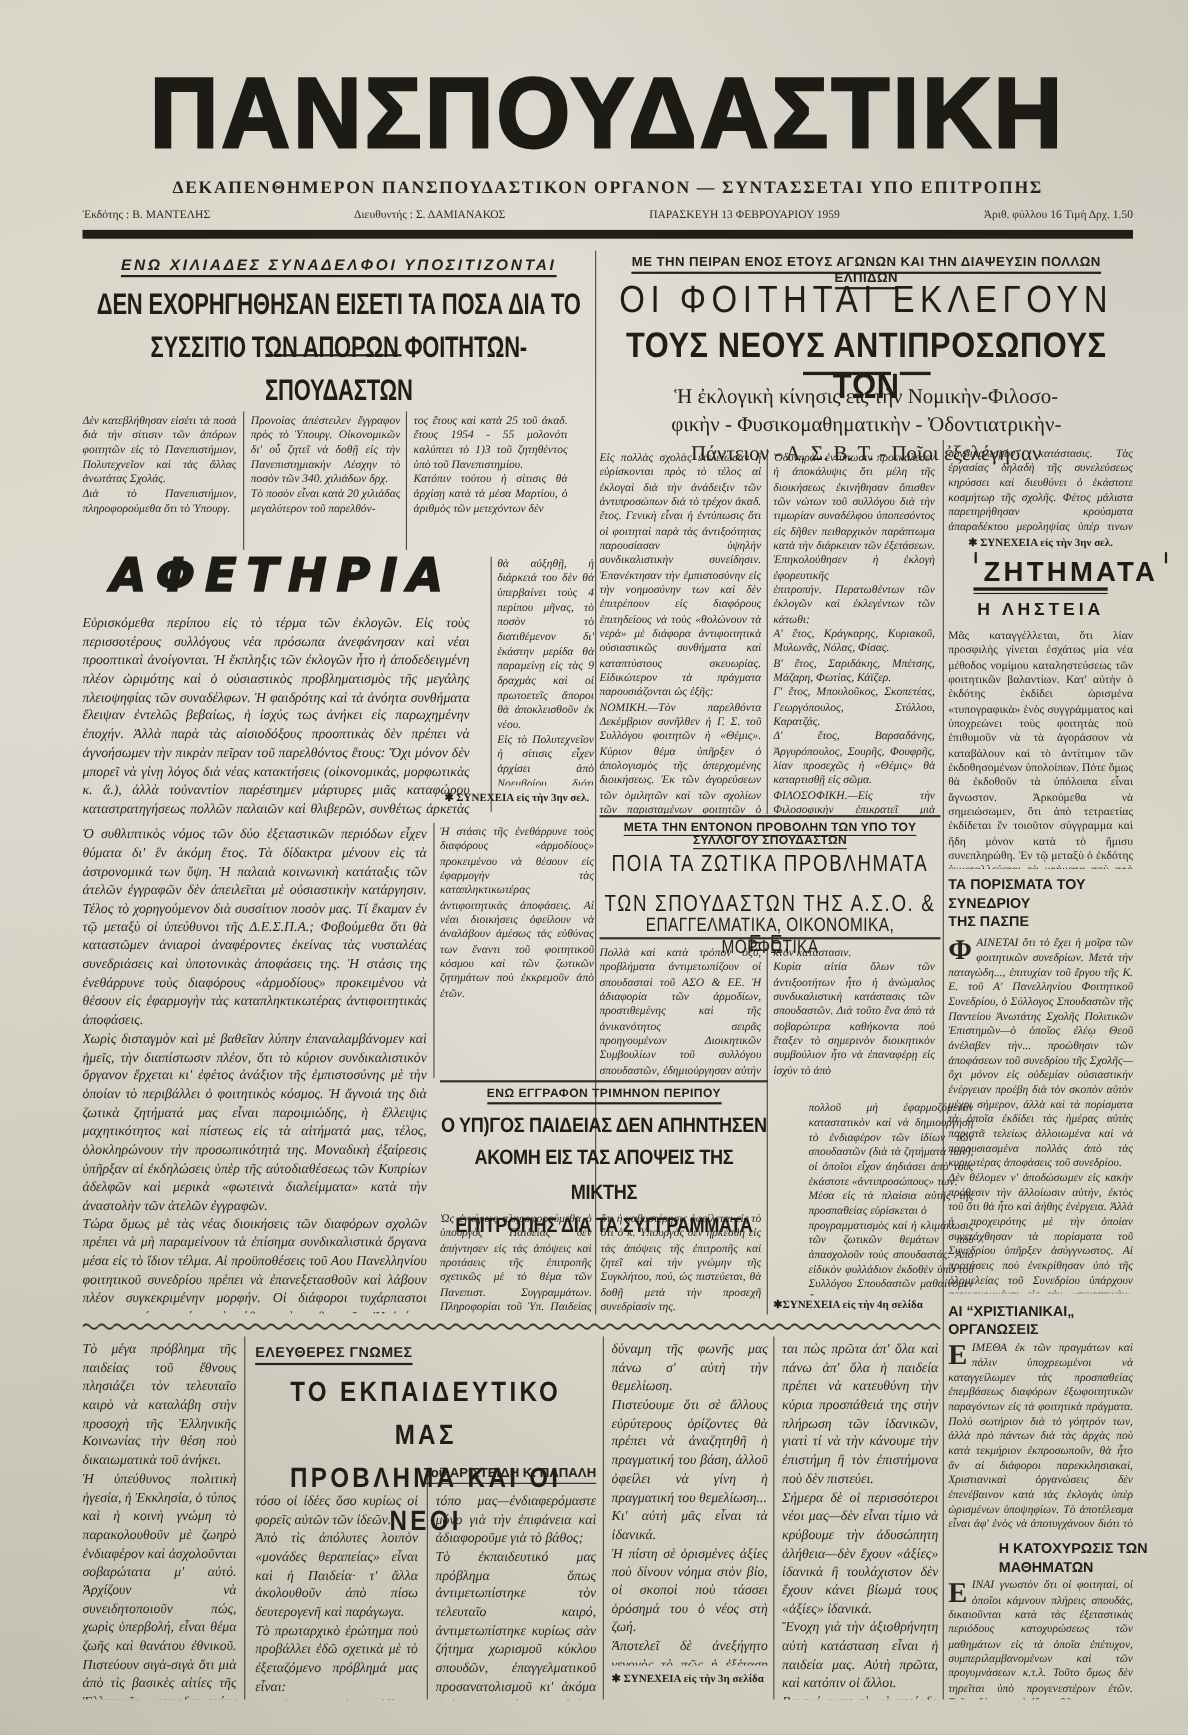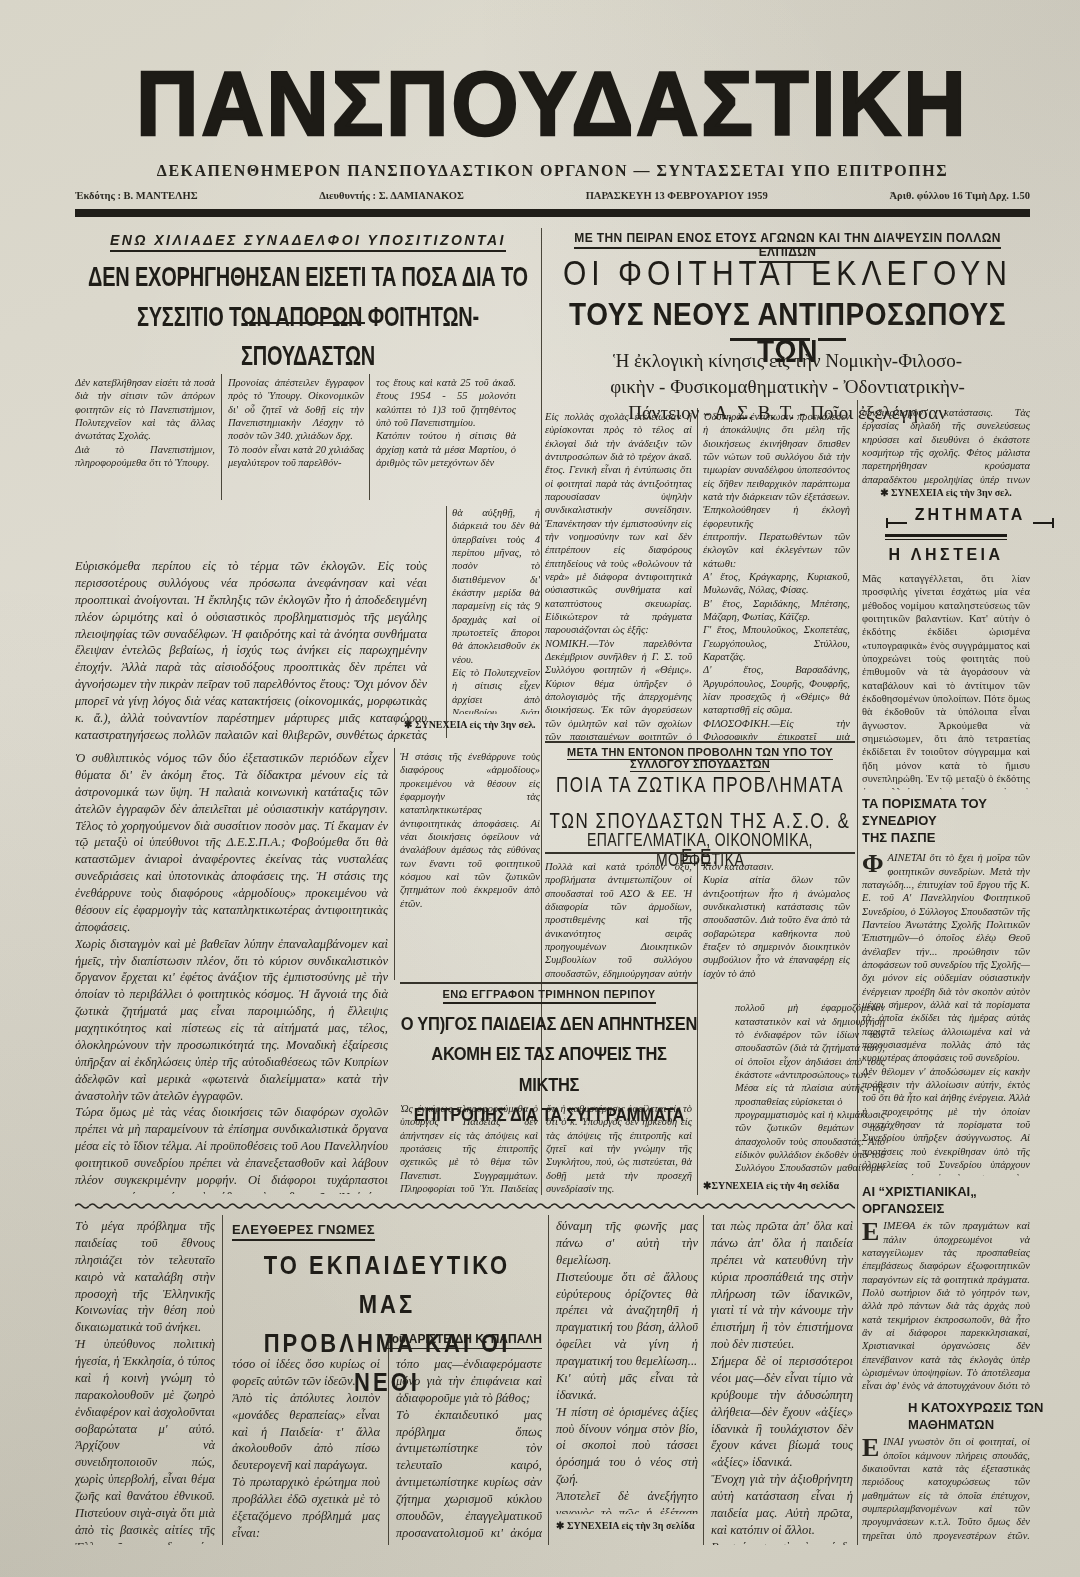--- a/index.html
+++ b/index.html
@@ -15,21 +15,21 @@
   }
   .abs{position:absolute;}
   .ctr{text-align:center;}
   .rv{position:absolute;width:1px;background:#4a463a;}
   .rh{position:absolute;height:1px;background:#35322a;}
   .ink{background:#201e19;}
   
   .mast{font-family:"Liberation Sans",sans-serif;font-weight:700;font-size:86px;line-height:1;
         letter-spacing:3px;-webkit-text-stroke:2.5px #1d1b16;color:#1d1b16;transform:scaleY(1.05);transform-origin:top;}
   .tagline{font-family:"Liberation Serif",serif;font-weight:700;font-size:16px;letter-spacing:1.5px;color:#26241e;}
-  .inforow{display:flex;justify-content:space-between;font-weight:700;font-size:10.5px;color:#2b2922;}
+  .inforow{display:flex;justify-content:space-between;font-weight:400;font-size:10.5px;color:#2b2922;}
   
   .kick{font-family:"Liberation Sans",sans-serif;font-weight:700;font-style:italic;font-size:14px;letter-spacing:2.5px;color:#23211b;}
   .kick span{border-bottom:2px solid #23211b;padding-bottom:2px;}
   .kick2{font-family:"Liberation Sans",sans-serif;font-weight:700;font-size:12px;letter-spacing:.4px;}
   .kick2 span{border-bottom:2px solid #23211b;padding-bottom:2px;}
   .hl-a{font-family:"Liberation Sans",sans-serif;font-weight:700;font-size:20px;line-height:1.45;
         letter-spacing:-.2px;transform:scaleY(1.35);transform-origin:top;white-space:pre-line;color:#1f1d18;}
   .sub-a{font-weight:700;font-size:14.5px;line-height:1.32;color:#23211b;}
   .hl-b1{font-family:"Liberation Sans",sans-serif;font-weight:400;font-size:30px;letter-spacing:5px;transform:scaleY(1.15);transform-origin:top;color:#1f1d18;}
   .hl-b2{font-family:"Liberation Sans",sans-serif;font-weight:700;font-size:28px;letter-spacing:.5px;transform:scaleY(1.15);transform-origin:top;color:#1f1d18;}
@@ -46,22 +46,22 @@
   .afet{font-family:"DejaVu Sans",sans-serif;font-weight:700;font-style:italic;font-size:42px;letter-spacing:9px;
         -webkit-text-stroke:1.5px #1d1b16;color:#1d1b16;}
   
   .bt{font-style:italic;font-size:10.5px;line-height:1.27;text-align:justify;white-space:pre-line;overflow:hidden;color:#26241d;}
   .bt-up{font-style:normal;}
   .bt-lg{font-size:12.5px;line-height:1.35;}
   .marker{font-weight:700;font-size:10px;white-space:nowrap;color:#1f1d18;}
   .dcap{float:left;font-weight:700;font-size:26px;line-height:.85;margin:2px 4px 0 0;font-style:normal;}
   
   .sbhead{font-family:Liberation Sans, sans-serif;font-weight:700;font-size:13px;line-height:1.3;color:#1f1d18;white-space:pre-line;}
-  .zit-title{display:flex;align-items:flex-end;gap:8px;font-family:"Liberation Sans",sans-serif;font-weight:700;
-             font-size:16px;letter-spacing:3px;color:#1d1b16;padding-left:24px;}
+  .zit-title{display:flex;align-items:flex-start;gap:8px;font-family:"Liberation Sans",sans-serif;font-weight:700;
+             font-size:25px;letter-spacing:3px;color:#1d1b16;padding-left:24px;}
   .zit-title .seg{flex:1;height:2px;background:#1d1b16;position:relative;}
   .zit-title .seg::before{content:"";position:absolute;width:2px;height:10px;background:#1d1b16;top:-4px;}
   .zit-title .seg.l::before{left:0;}
   .zit-title .seg.r::before{right:0;}
   .dbl{height:2px;border-top:3px solid #1d1b16;border-bottom:1px solid #1d1b16;}
   .lis{font-family:"Liberation Sans",sans-serif;font-weight:700;font-size:16px;letter-spacing:3.5px;color:#1d1b16;}
   .banner{font-family:"Liberation Sans",sans-serif;font-weight:700;font-size:11px;letter-spacing:.2px;}
   .banner span{border-bottom:1.5px solid #23211b;padding-bottom:1px;}
   
   .wavy{position:absolute;height:8px;}
@@ -105,20 +105,21 @@
 Διὰ τὸ Πανεπιστήμιον, πληροφορούμεθα ὅτι τὸ Ὑπουργ.</div>
   <div class="abs bt" style="left:228px;top:376px;width:136px;height:124px;">Προνοίας ἀπέστειλεν ἔγγραφον πρὸς τὸ Ὑπουργ. Οἰκονομικῶν δι' οὗ ζητεῖ νὰ δοθῇ εἰς τὴν Πανεπιστημιακὴν Λέσχην τὸ ποσὸν τῶν 340. χιλιάδων δρχ.
 Τὸ ποσὸν εἶναι κατὰ 20 χιλιάδας μεγαλύτερον τοῦ παρελθόν-</div>
   <div class="abs bt" style="left:376px;top:376px;width:140px;height:124px;">τος ἔτους καὶ κατὰ 25 τοῦ ἀκαδ. ἔτους 1954 - 55 μολονότι καλύπτει τὸ 1)3 τοῦ ζητηθέντος ὑπὸ τοῦ Πανεπιστημίου.
 Κατόπιν τούτου ἡ σίτισις θὰ ἀρχίσῃ κατὰ τὰ μέσα Μαρτίου, ὁ ἀριθμὸς τῶν μετεχόντων δὲν</div>
   <div class="abs bt" style="left:452px;top:506px;width:88px;height:208px;">θὰ αὐξηθῇ, ἡ διάρκειά του δὲν θὰ ὑπερβαίνει τοὺς 4 περίπου μῆνας, τὸ ποσὸν τὸ διατιθέμενον δι' ἑκάστην μερίδα θὰ παραμείνῃ εἰς τὰς 9 δραχμὰς καὶ οἱ πρωτοετεῖς ἄποροι θὰ ἀποκλεισθοῦν ἐκ νέου.
 Εἰς τὸ Πολυτεχνεῖον ἡ σίτισις εἶχεν ἀρχίσει ἀπὸ Νοεμβρίου, διότι ὑπῆρχον περισεύματα ἀπὸ πρόσθετον ἐπιχορήγησιν πρὸς τοῦτο ἐπὶ Ὑπηρεσιακῆς Κυβερνήσεως. Ἀκόμη δὲν ὑπάρχει ἔνδειξις ὅτι θὰ δοθῇ τὸ ποσὸν διὰ τοὺς ἀπόρους εἰς τὸ ἄμεσον μέλλον.
 Ὡς γνωστὸν ἡ βοήθεια πρὸς τὸ Πολυτεχνεῖον ἀνέρχεται εἰς 50 χιλιάδας δραχμάς. Σιτίζονται</div>
   <div class="abs marker" style="left:404px;top:719px;">✱ ΣΥΝΕΧΕΙΑ εἰς τὴν 3ην σελ.</div>
 
+  <div class="abs ctr afet" style="left:78px;top:498px;width:356px;">ΑΦΕΤΗΡΙΑ</div>
   <div class="abs bt bt-lg" style="left:75px;top:558px;width:352px;height:186px;">Εὑρισκόμεθα περίπου εἰς τὸ τέρμα τῶν ἐκλογῶν. Εἰς τοὺς περισσοτέρους συλλόγους νέα πρόσωπα ἀνεφάνησαν καὶ νέαι προοπτικαὶ ἀνοίγονται. Ἡ ἔκπληξις τῶν ἐκλογῶν ἦτο ἡ ἀποδεδειγμένη πλέον ὡριμότης καὶ ὁ οὐσιαστικὸς προβληματισμὸς τῆς μεγάλης πλειοψηφίας τῶν συναδέλφων. Ἡ φαιδρότης καὶ τὰ ἀνόητα συνθήματα ἔλειψαν ἐντελῶς βεβαίως, ἡ ἰσχύς τως ἀνήκει εἰς παρωχημένην ἐποχήν. Ἀλλὰ παρὰ τὰς αἰσιοδόξους προοπτικὰς δὲν πρέπει νὰ ἀγνοήσωμεν τὴν πικρὰν πεῖραν τοῦ παρελθόντος ἔτους: Ὄχι μόνον δὲν μπορεῖ νὰ γίνῃ λόγος διὰ νέας κατακτήσεις (οἰκονομικάς, μορφωτικὰς κ. ἄ.), ἀλλὰ τοὐναντίον παρέστημεν μάρτυρες μιᾶς καταφώρου καταστρατηγήσεως πολλῶν παλαιῶν καὶ θλιβερῶν, συνθέτως ἀρκετὰς φοιτητικὰς ὀργανώσεις καὶ τὴν Δ.Ε.Σ.Π.Α.</div>
   <div class="abs bt bt-lg" style="left:75px;top:750px;width:313px;height:444px;">Ὁ συθλιπτικὸς νόμος τῶν δύο ἐξεταστικῶν περιόδων εἶχεν θύματα δι' ἓν ἀκόμη ἔτος. Τὰ δίδακτρα μένουν εἰς τὰ ἀστρονομικά των ὕψη. Ἡ παλαιὰ κοινωνικὴ κατάταξις τῶν ἀτελῶν ἐγγραφῶν δὲν ἀπειλεῖται μὲ οὐσιαστικὴν κατάργησιν. Τέλος τὸ χορηγούμενον διὰ συσσίτιον ποσὸν μας. Τί ἔκαμαν ἐν τῷ μεταξὺ οἱ ὑπεύθυνοι τῆς Δ.Ε.Σ.Π.Α.; Φοβούμεθα ὅτι θὰ καταστῶμεν ἀνιαροὶ ἀναφέροντες ἐκείνας τὰς νυσταλέας συνεδριάσεις καὶ ὑποτονικὰς ἀποφάσεις της. Ἡ στάσις της ἐνεθάρρυνε τοὺς διαφόρους «ἁρμοδίους» προκειμένου νὰ θέσουν εἰς ἐφαρμογὴν τὰς καταπληκτικωτέρας ἀντιφοιτητικὰς ἀποφάσεις.
 Χωρὶς δισταγμὸν καὶ μὲ βαθεῖαν λύπην ἐπαναλαμβάνομεν καὶ ἡμεῖς, τὴν διαπίστωσιν πλέον, ὅτι τὸ κύριον συνδικαλιστικὸν ὄργανον ἔρχεται κι' ἐφέτος ἀνάξιον τῆς ἐμπιστοσύνης μὲ τὴν ὁποίαν τὸ περιβάλλει ὁ φοιτητικὸς κόσμος. Ἡ ἄγνοιά της διὰ ζωτικὰ ζητήματά μας εἶναι παροιμιώδης, ἡ ἔλλειψις μαχητικότητος καὶ πίστεως εἰς τὰ αἰτήματά μας, τέλος, ὁλοκληρώνουν τὴν προσωπικότητά της. Μοναδικὴ ἐξαίρεσις ὑπῆρξαν αἱ ἐκδηλώσεις ὑπὲρ τῆς αὐτοδιαθέσεως τῶν Κυπρίων ἀδελφῶν καὶ μερικὰ «φωτεινὰ διαλείμματα» κατὰ τὴν ἀναστολὴν τῶν ἀτελῶν ἐγγραφῶν.
 Τώρα ὅμως μὲ τὰς νέας διοικήσεις τῶν διαφόρων σχολῶν πρέπει νὰ μὴ παραμείνουν τὰ ἐπίσημα συνδικαλιστικὰ ὄργανα μέσα εἰς τὸ ἴδιον τέλμα. Αἱ προϋποθέσεις τοῦ Αου Πανελληνίου φοιτητικοῦ συνεδρίου πρέπει νὰ ἐπανεξετασθοῦν καὶ λάβουν πλέον συγκεκριμένην μορφήν. Οἱ διάφοροι τυχάρπαστοι φοιτητοπατέρες πρέπει νὰ μάθουν νὰ πειθαρχοῦν. Ἡ ἑνότης τῶν σοβαρῶν προβλημάτων ἐπιβάλλει τὴν συλλογικὴν ἀντιμετώπισίν των. Ἡ σύγκλησις τοῦ Βου Παμφοιτητικοῦ συνεδρίου θὰ σημάνῃ τὴν ἀφετηρίαν μιᾶς σοβαρᾶς, συντονισμένης καὶ ἀποτελεσματικῆς ἀντιμετωπίσεως τῶν πολλαπλῶν καὶ ἀποφασιστικῶν διὰ τὰς σπουδάς μας ζητημάτων. Τὸ Βον Παμφοιτητικὸν συνέδριον εἶναι τὸ πρώτιστον καθῆκον τῶν νέων ἀντιπροσώπων.</div>
   <div class="abs ctr kick2" style="left:545px;top:231px;width:485px;">
     <span>ΜΕ ΤΗΝ ΠΕΙΡΑΝ ΕΝΟΣ ΕΤΟΥΣ ΑΓΩΝΩΝ ΚΑΙ ΤΗΝ ΔΙΑΨΕΥΣΙΝ ΠΟΛΛΩΝ ΕΛΠΙΔΩΝ</span>
   </div>
 
   <div class="abs bt" style="left:400px;top:750px;width:140px;height:228px;">Ἡ στάσις τῆς ἐνεθάρρυνε τοὺς διαφόρους «ἁρμοδίους» προκειμένου νὰ θέσουν εἰς ἐφαρμογὴν τὰς καταπληκτικωτέρας ἀντιφοιτητικὰς ἀποφάσεις. Αἱ νέαι διοικήσεις ὀφείλουν νὰ ἀναλάβουν ἀμέσως τὰς εὐθύνας των ἔναντι τοῦ φοιτητικοῦ κόσμου καὶ τῶν ζωτικῶν ζητημάτων ποὺ ἐκκρεμοῦν ἀπὸ ἐτῶν.</div>
   <div class="abs ctr hl-b1" style="left:545px;top:254px;width:485px;">ΟΙ ΦΟΙΤΗΤΑΙ ΕΚΛΕΓΟΥΝ</div>

